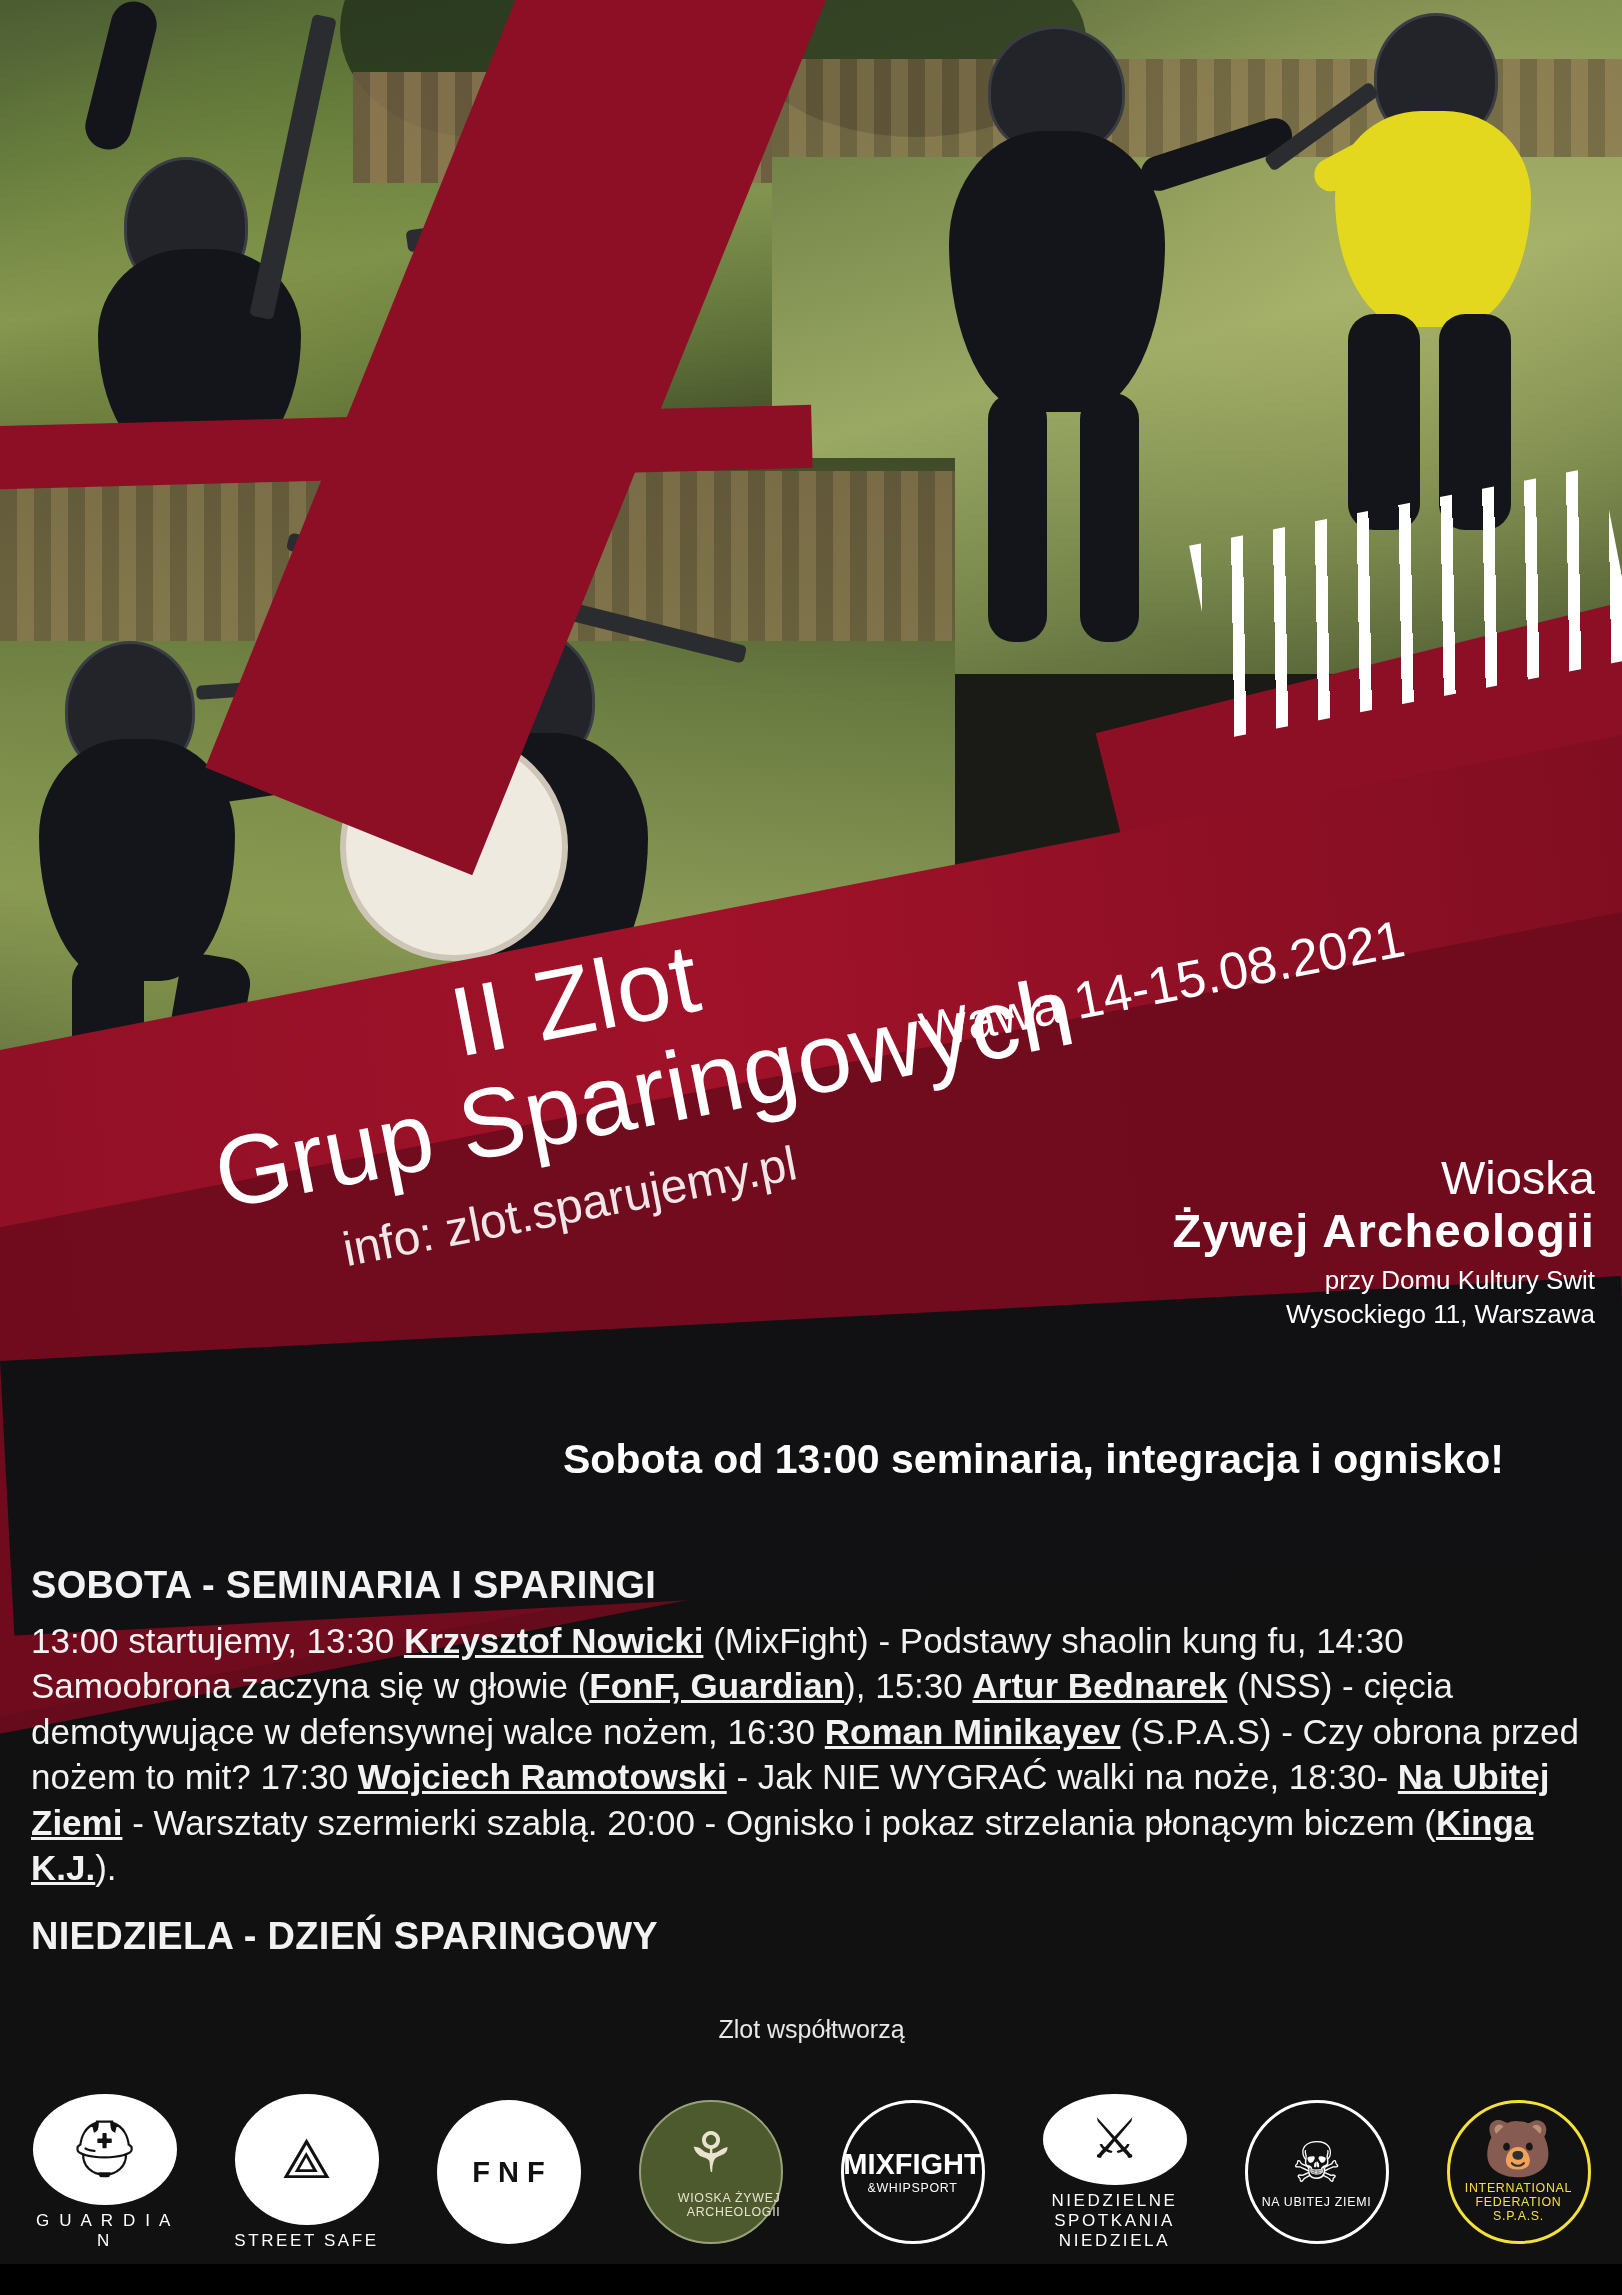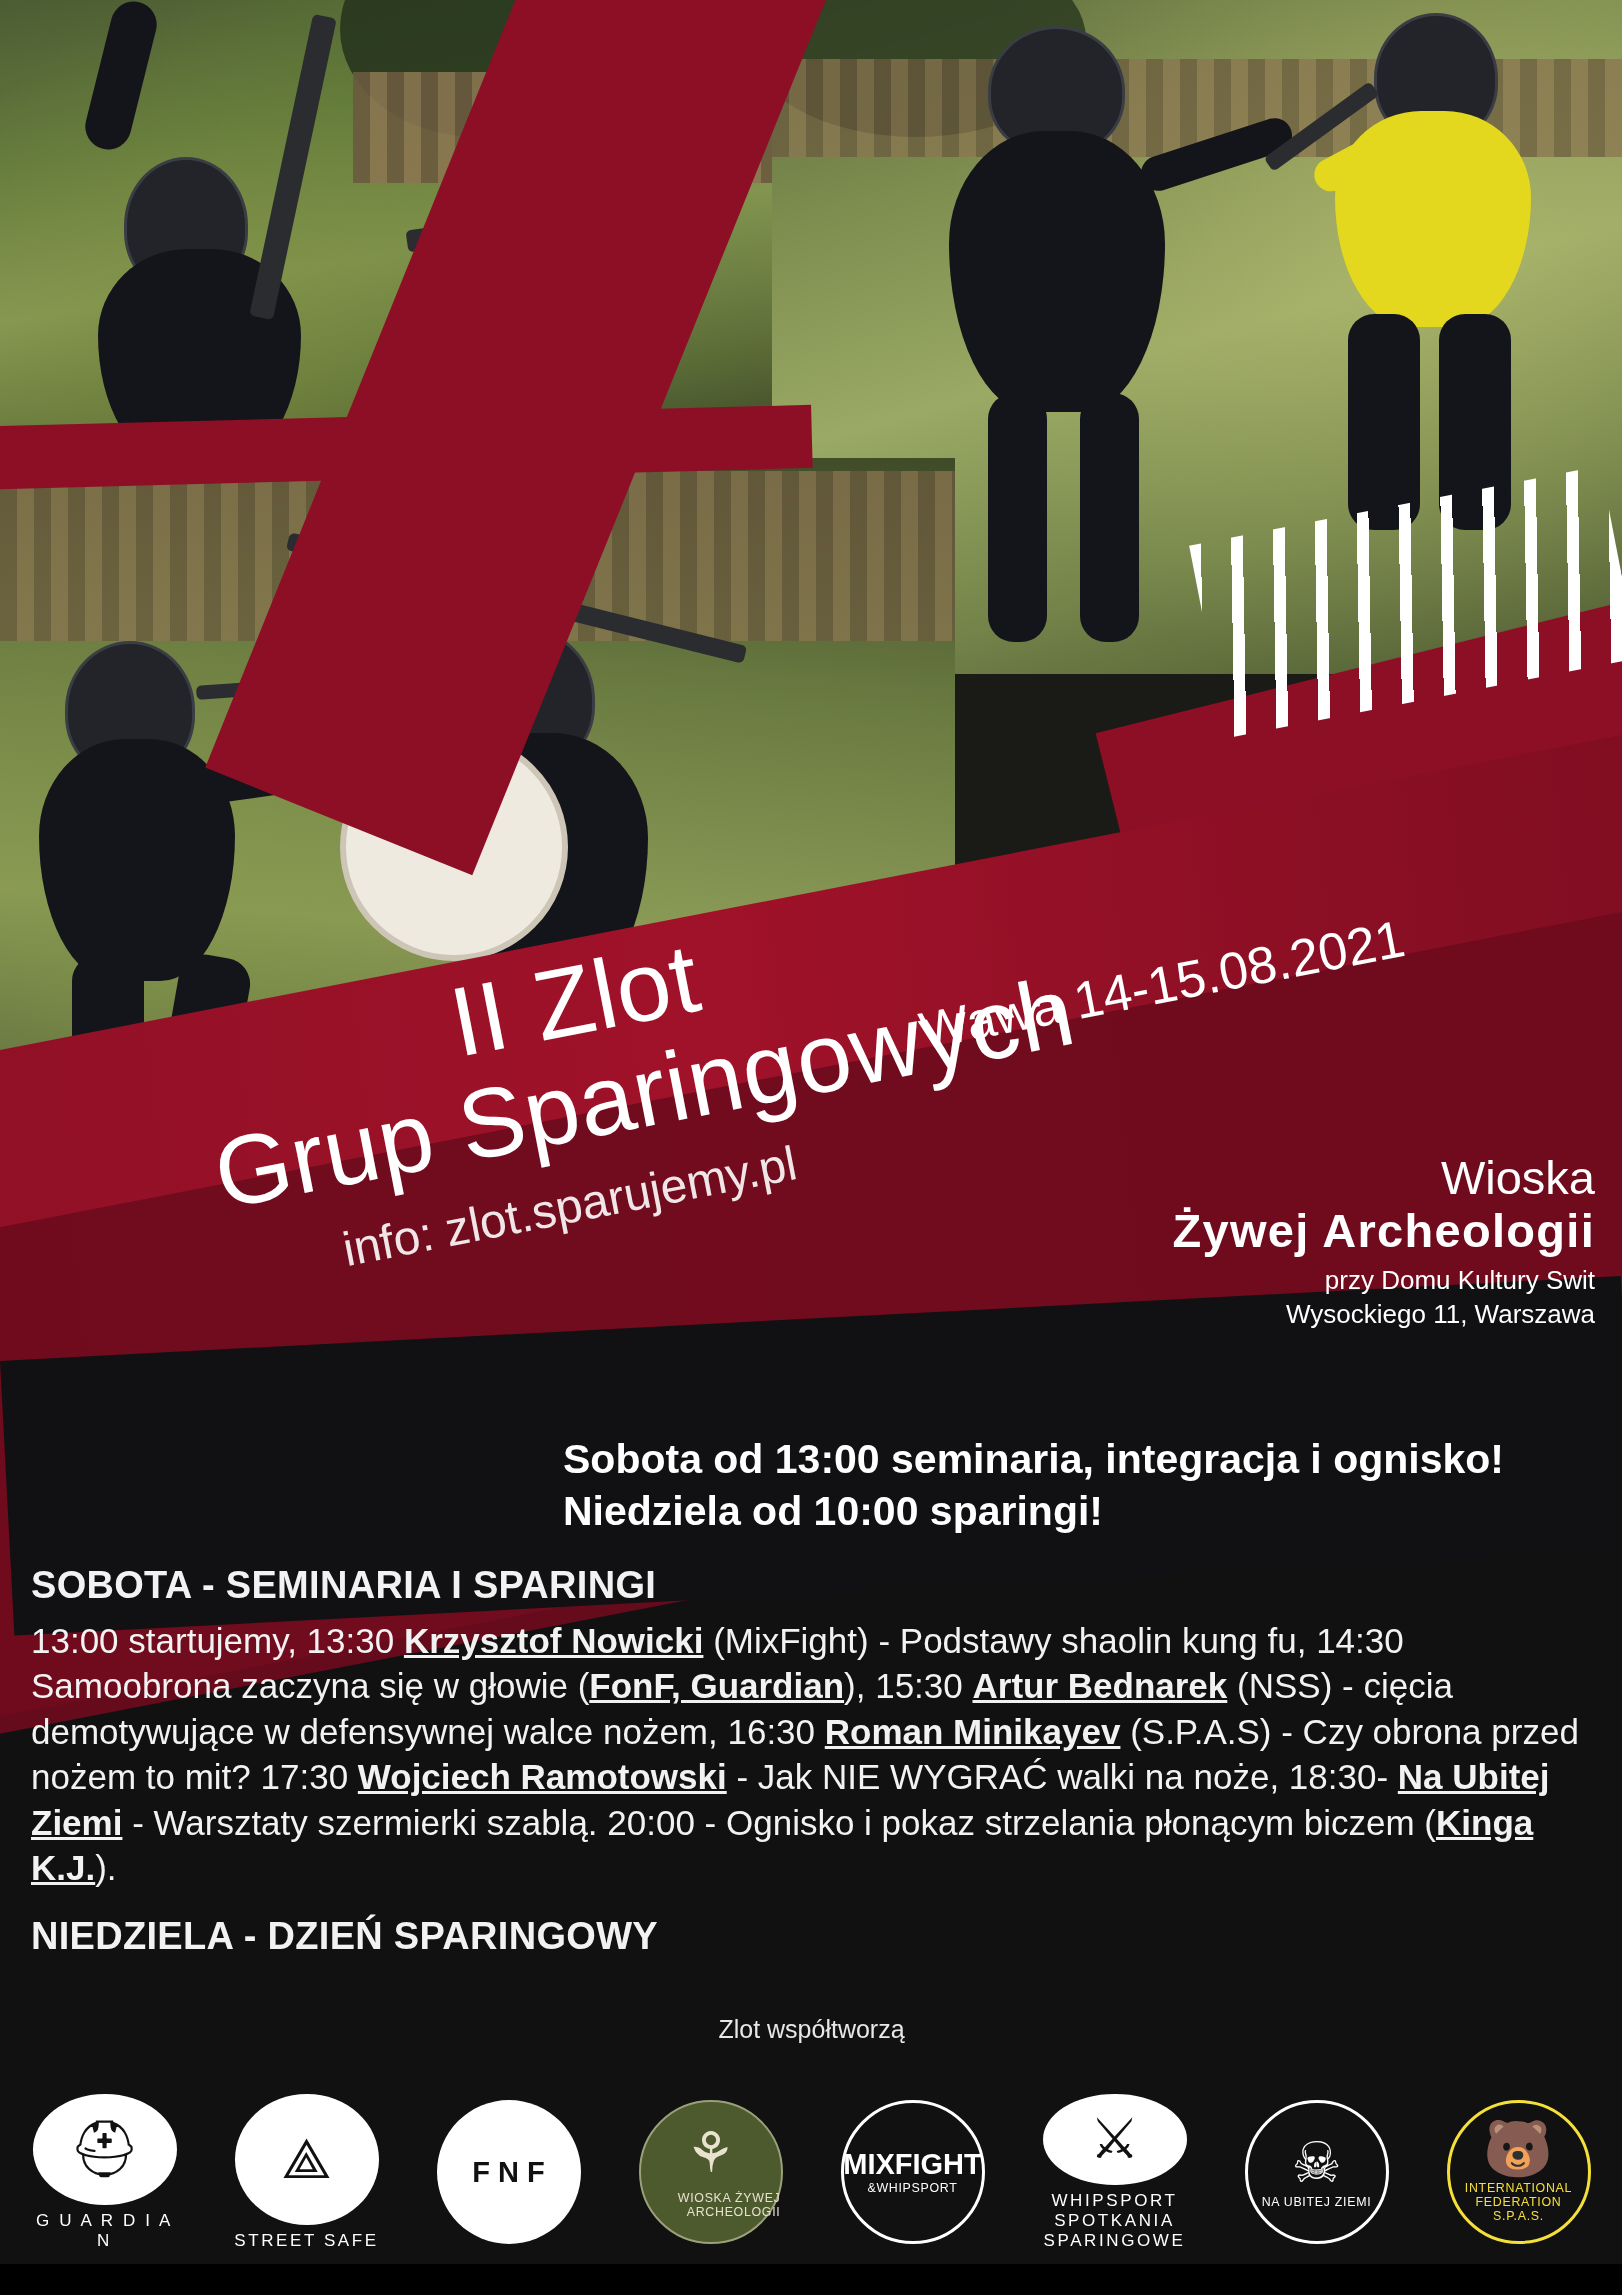--- a/index.html
+++ b/index.html
@@ -337,21 +337,20 @@
 
   <div class="venue">
     <div class="v1">Wioska</div>
     <div class="v2">Żywej  Archeologii</div>
     <div class="v3">przy Domu Kultury Swit</div>
     <div class="v4">Wysockiego 11, Warszawa</div>
   </div>
 
   <div class="headline">
     <div>Sobota od 13:00 seminaria, integracja i ognisko!</div>
-    <div>Niedziela od 10:00 sparingi!</div>
   </div>
 
   <div class="program">
     <div class="prog-head">SOBOTA - SEMINARIA I SPARINGI</div>
     <div class="prog-body" id="prog-body"><span>13:00 startujemy, 13:30 </span><b>Krzysztof Nowicki</b><span> (MixFight) - Podstawy shaolin kung fu, 14:30 Samoobrona zaczyna się w głowie (</span><b>FonF, Guardian</b><span>),  15:30 </span><b>Artur Bednarek</b><span> (NSS) - cięcia demotywujące w defensywnej walce nożem, 16:30 </span><b>Roman Minikayev</b><span> (S.P.A.S) - Czy obrona przed nożem to mit? 17:30 </span><b>Wojciech Ramotowski</b><span> - Jak NIE WYGRAĆ walki na noże, 18:30- </span><b>Na Ubitej Ziemi</b><span> - Warsztaty szermierki szablą. 20:00 - Ognisko i pokaz strzelania płonącym biczem (</span><b>Kinga K.J.</b><span>).</span></div>
     <div class="prog-foot">NIEDZIELA - DZIEŃ SPARINGOWY</div>
   </div>
 
   <div class="sponsor-label">Zlot współtworzą</div>
   <div class="logos" id="logos">
@@ -381,21 +380,21 @@
       <div class="logo">
         <div class="circle dark">
           <div class="glyph-sm">MIXFIGHT</div>
           <div class="ring-text" style="position: static; margin-top: 2px;">&amp;WHIPSPORT</div>
         </div>
       </div>
       <div class="logo">
         <div class="circle white">
           <div class="glyph">⚔</div>
         </div>
-        <div class="cap">WHIPSPORT SPOTKANIA SPARINGOWE</div>
+        <div class="cap">NIEDZIELNE SPOTKANIA NIEDZIELA</div>
       </div>
       <div class="logo">
         <div class="circle dark">
           <div class="glyph">☠</div>
           <div class="ring-text" style="position: static; margin-top: 3.9px;">NA UBITEJ ZIEMI</div>
         </div>
       </div>
       <div class="logo">
         <div class="circle yellow">
           <div class="glyph">🐻</div>

